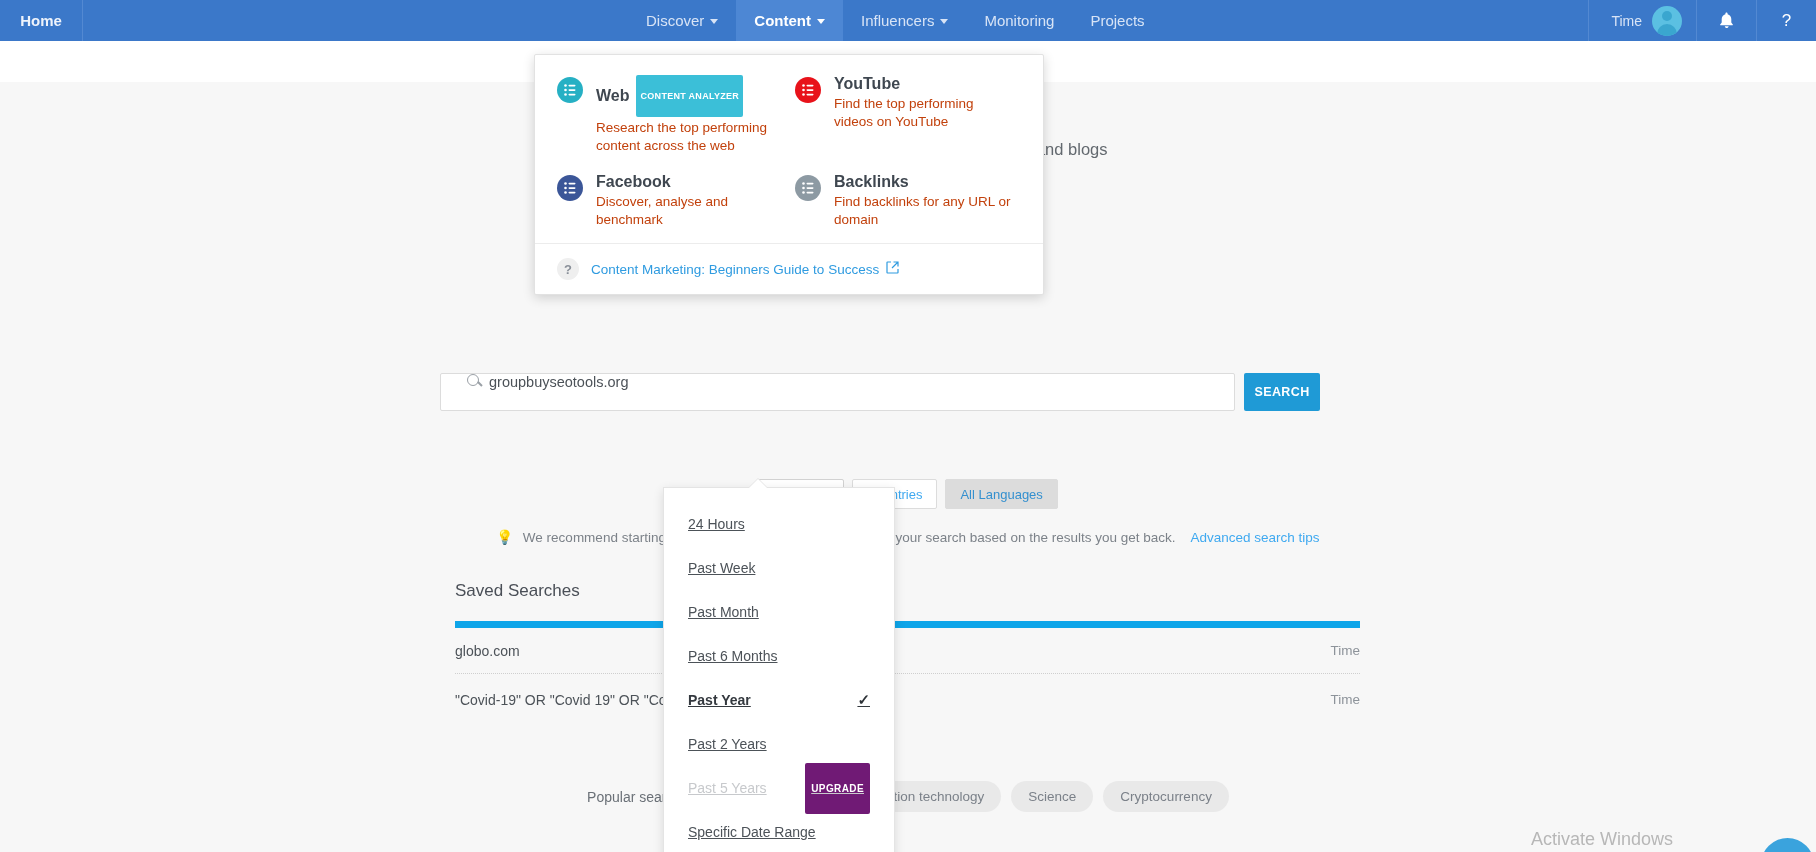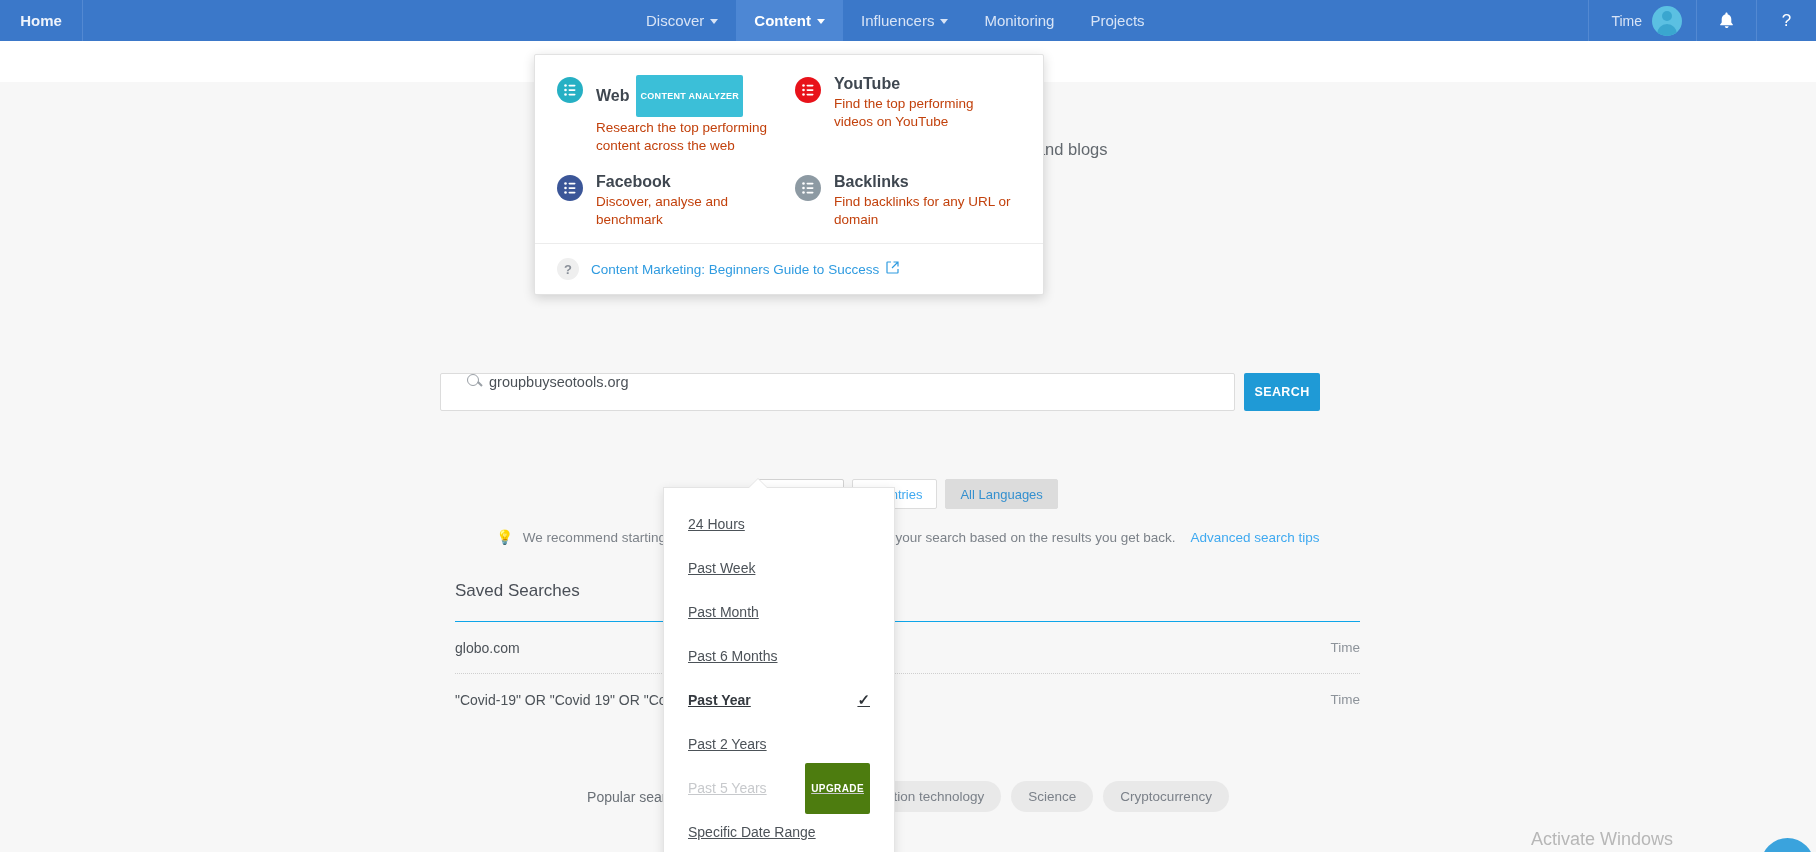--- a/index.html
+++ b/index.html
@@ -196,21 +196,21 @@
   .tip-link { color: #3fa9f0; cursor: pointer; margin-left: 6px; }
 
   
   .saved {
     position: absolute; top: 540px; left: 455px; width: 905px;
   }
   .saved-title { font-size: 17px; color: #4a4f57; }
   .saved-rows { margin-top: 20px; }
   .saved-row {
     height: 52px; display: flex; align-items: center; justify-content: space-between;
-    border-top: 1px solid #0ea5e9;
+    border-top: 7px solid #0ea5e9;
     font-size: 14px; color: #4c5258; cursor: pointer;
   }
   .saved-row.dotted { border-top: 1px dotted #cfcfcf; }
   .saved-row .when { color: #8d939a; font-size: 13.5px; }
 
   
   .popular {
     position: absolute; top: 740px; left: 0; width: 1816px;
     display: flex; align-items: center; justify-content: center; gap: 10px;
   }
@@ -256,21 +256,21 @@
   }
   .time-opt {
     height: 44px; padding: 0 24px;
     display: flex; align-items: center; justify-content: space-between;
     font-size: 14px; color: #4c5258; cursor: pointer; text-decoration: underline;
   }
   .time-opt.selected { font-weight: bold; color: #34393f; }
   .time-opt.disabled { color: #c7c9cc; cursor: default; }
   .check { font-size: 15px; color: #2e3338; }
   .upgrade {
-    background: #4d7c0f; color: #fff;
+    background: #701a75; color: #fff;
     font-size: 10px; font-weight: bold; letter-spacing: 0.4px;
     padding: 20px 6px; border-radius: 2px;
   }
 </style>
 </head>
 <body>
 
 <div id="app">
 
   <div class="topnav">

